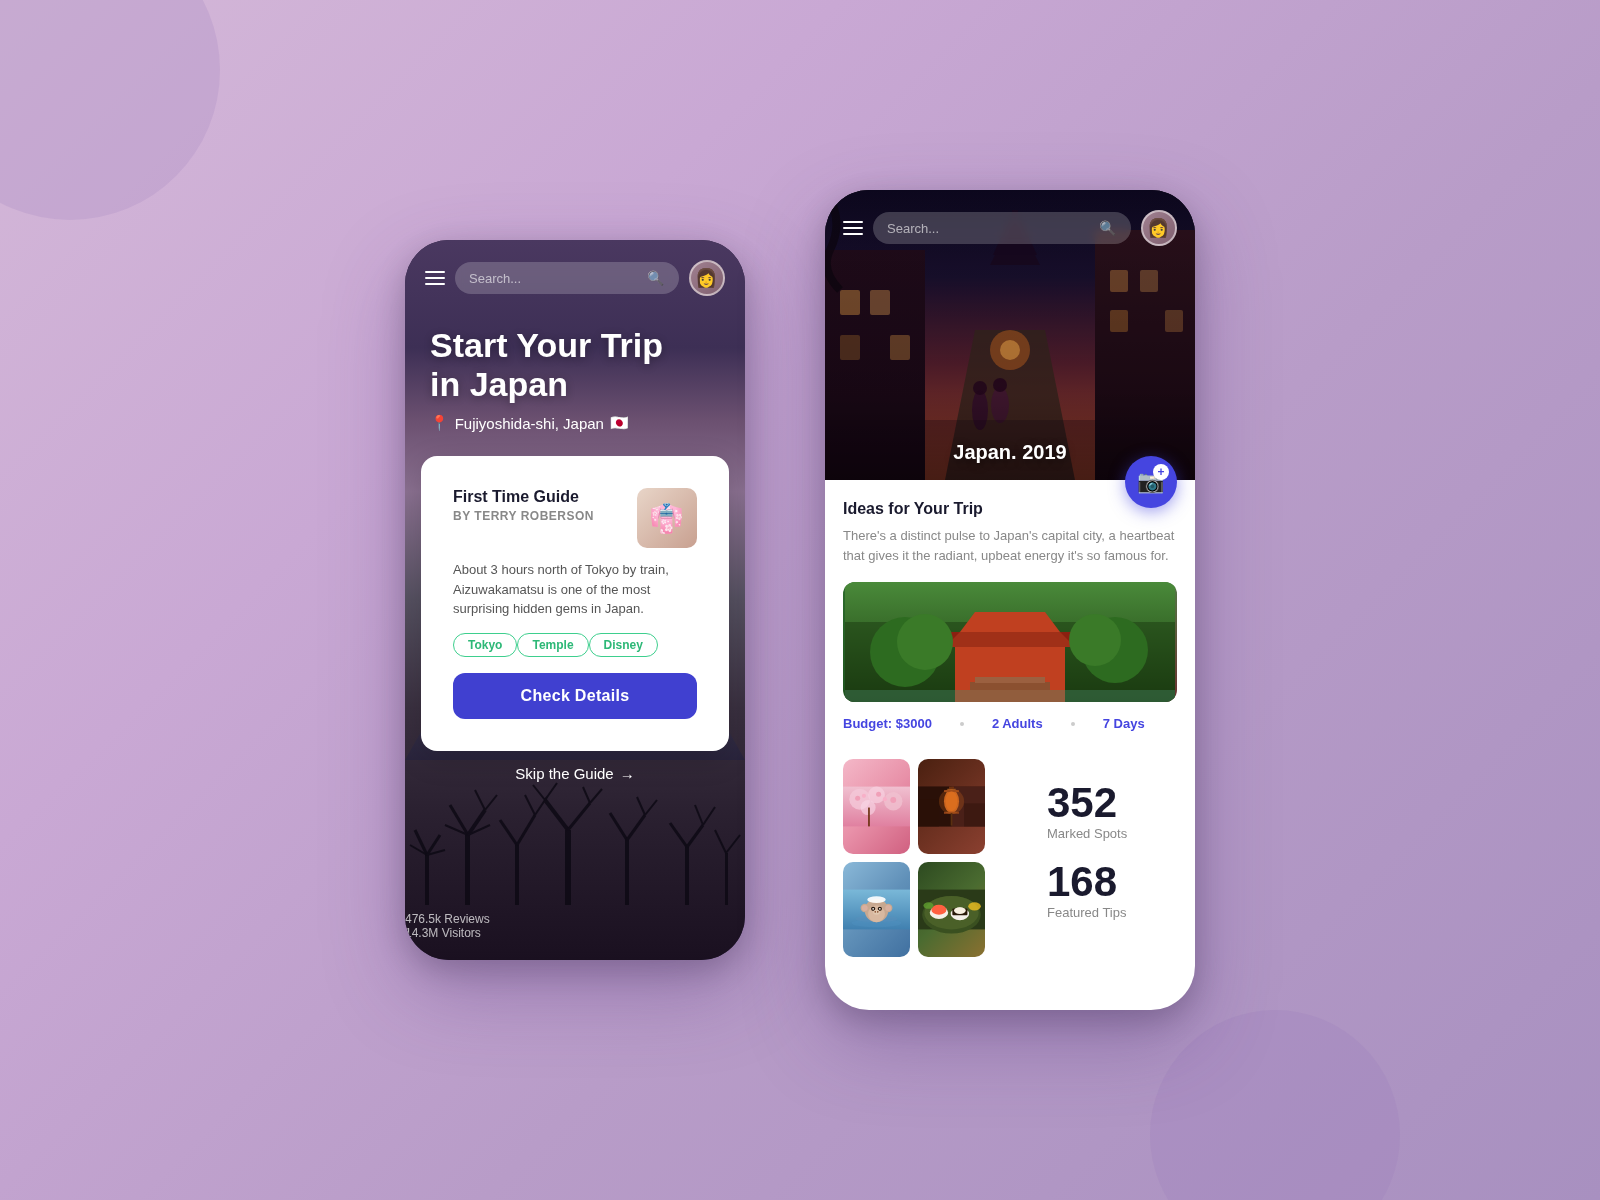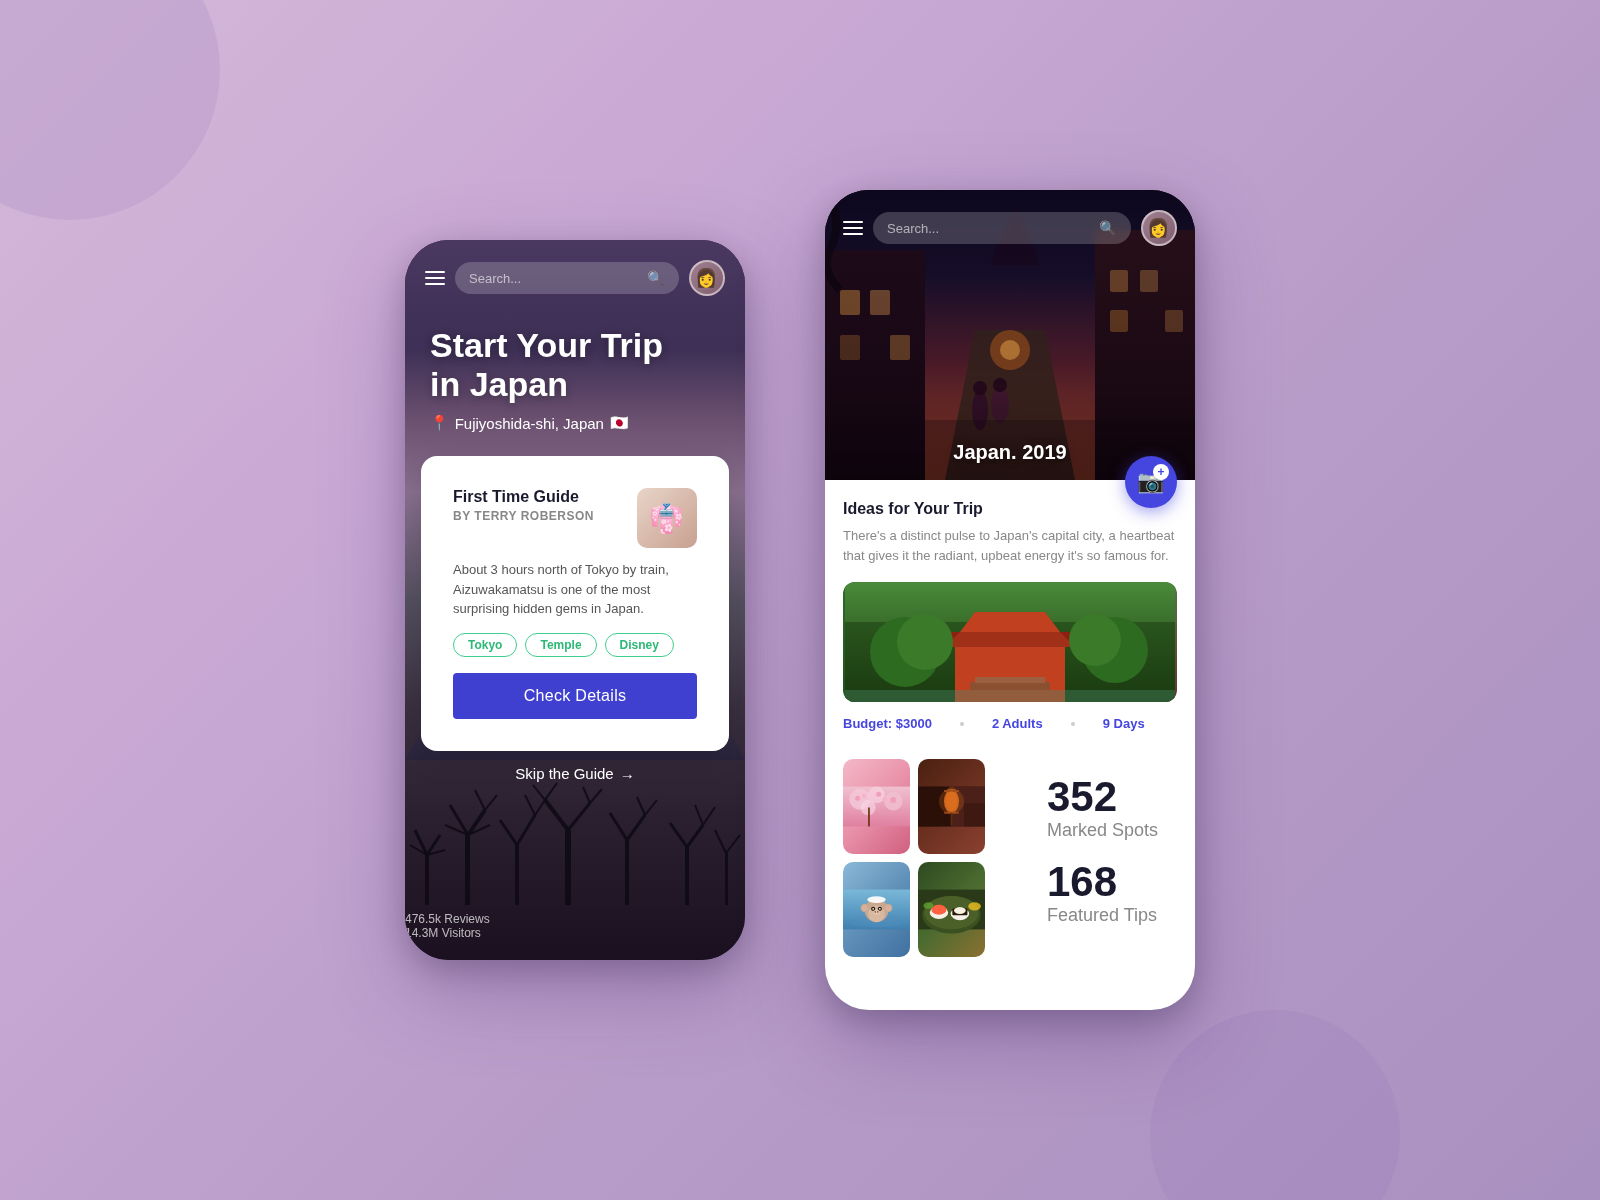--- a/index.html
+++ b/index.html
@@ -208,42 +208,41 @@
       font-size: 28px;
     }
     .guide-card-desc {
       font-size: 13px;
       color: #555;
       line-height: 1.5;
       margin-top: 12px;
     }
     .tags-row {
       display: flex;
-      gap: 8px;
       margin-top: 14px;
     }
     .tag {
       padding: 4px 14px;
       border-radius: 20px;
       border: 1.5px solid #3ecf8e;
       color: #2db877;
       font-size: 12px;
       font-weight: 600;
       cursor: pointer;
     }
     .check-details-btn {
       margin-top: 16px;
       width: 100%;
       padding: 14px;
       background: #4040d0;
       border: none;
-      border-radius: 4px;
+      border-radius: 12px;
       color: white;
       font-size: 16px;
-      font-weight: 400;
+      font-weight: 700;
       cursor: pointer;
       letter-spacing: 0.3px;
     }
 
     .skip-guide {
       position: relative;
       z-index: 5;
       text-align: center;
       margin-top: 12px;
       color: white;
@@ -436,21 +435,21 @@
     }
 
     .stat-block { }
     .stat-number {
       font-size: 42px;
       font-weight: 800;
       color: #1a1a2e;
       line-height: 1;
     }
     .stat-label {
-      font-size: 18px;
+      font-size: 13px;
       color: #888;
       font-weight: 500;
       margin-top: 2px;
     }
 
     
     .tree-dec {
       position: absolute;
       bottom: 55px;
       left: 0; right: 0;
@@ -702,21 +701,21 @@
 
           <rect x="0" y="108" width="330" height="12" fill="#4a8a6a" opacity="0.4"></rect>
         </svg>
       </div>
 
       <div class="trip-meta">
         <span class="trip-meta-item">Budget: $3000</span>
         <div class="trip-meta-sep"></div>
         <span class="trip-meta-item">2 Adults</span>
         <div class="trip-meta-sep"></div>
-        <span class="trip-meta-item">9 Days</span>
+        <span class="trip-meta-item">7 Days</span>
       </div>
 
       <div style="display:grid; grid-template-columns: 1fr auto; gap:14px; margin-top:14px; align-items:center;">
         <div class="photo-grid">
           <div class="photo-cell photo-cell-1">
             <svg width="100%" height="95" viewBox="0 0 160 95">
               <defs>
                 <linearGradient id="cherryGrad" x1="0" y1="0" x2="0" y2="1">
                   <stop offset="0%" stop-color="#f0c0d0"></stop>
                   <stop offset="100%" stop-color="#e080a0"></stop>

